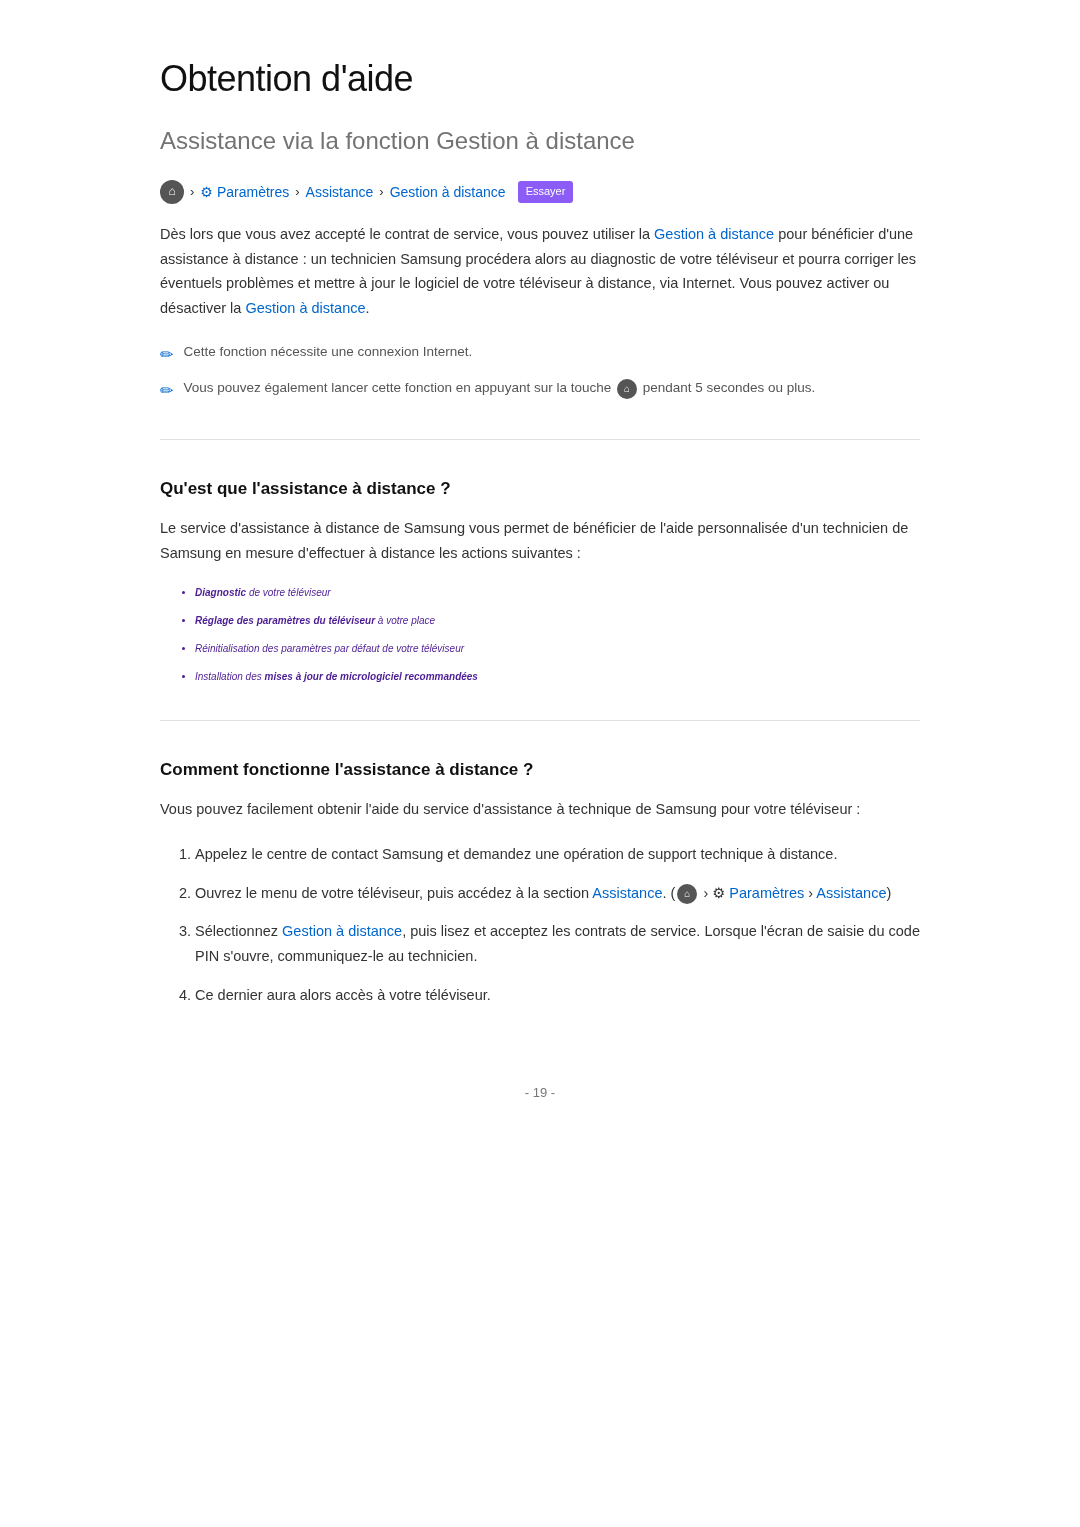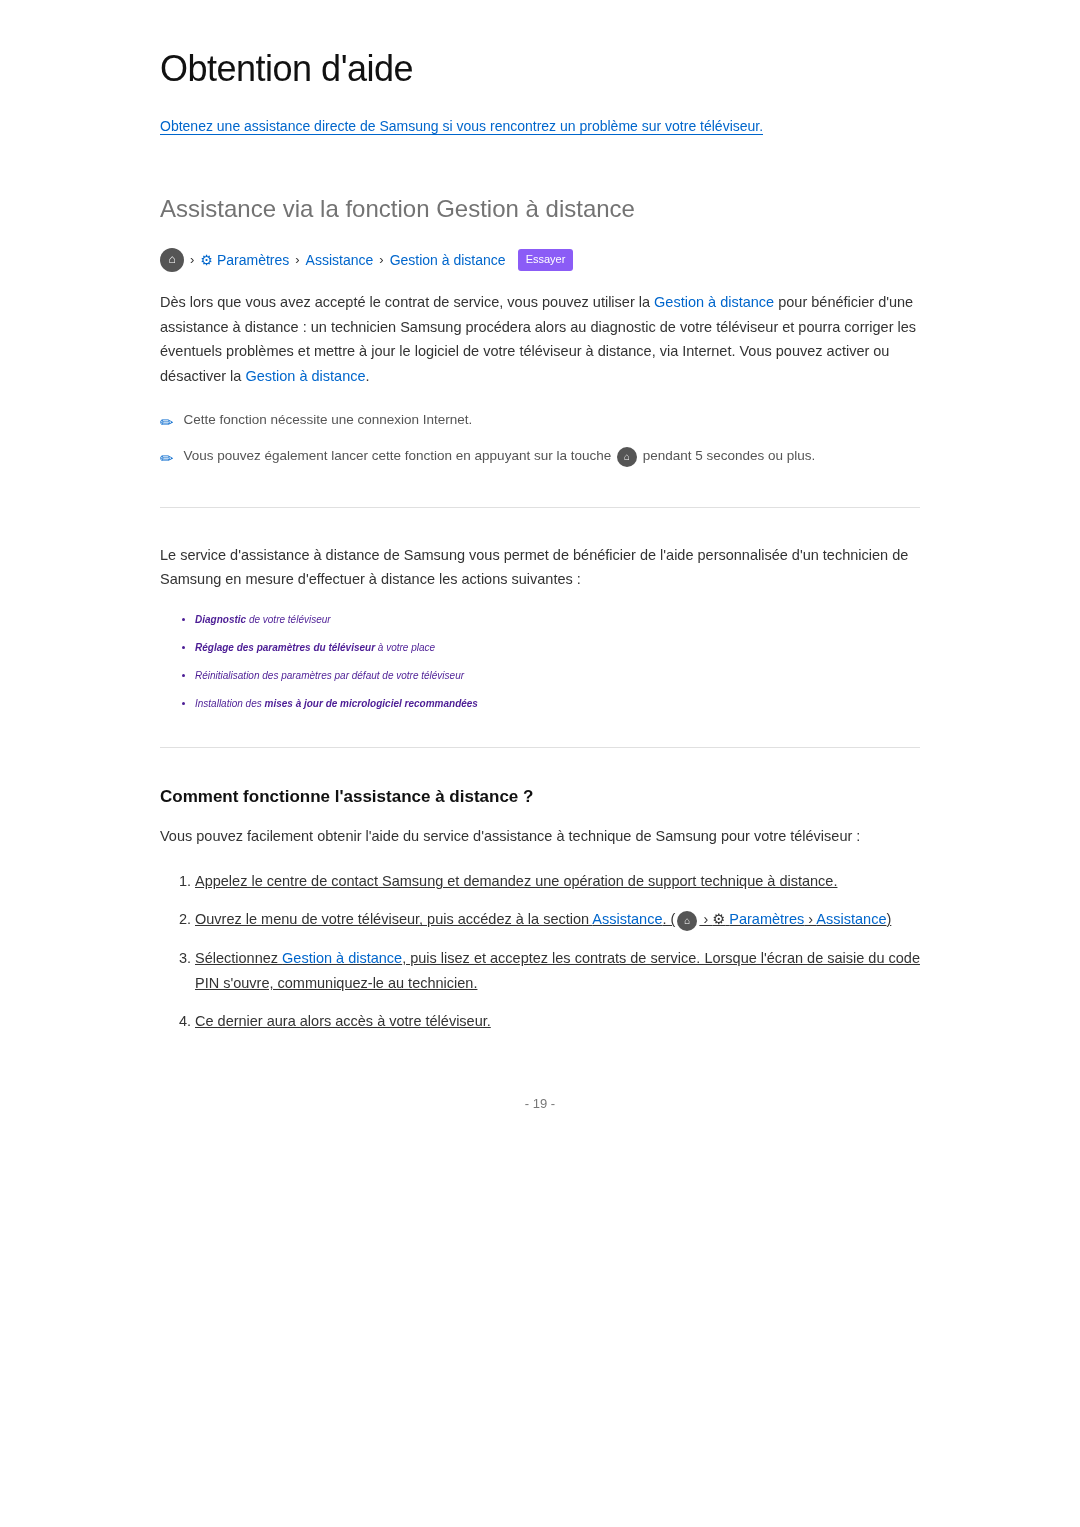--- a/index.html
+++ b/index.html
@@ -12,21 +12,21 @@
       font-family: 'Segoe UI', Arial, sans-serif;
       background: #ffffff;
       color: #333333;
       font-size: 15px;
       line-height: 1.6;
     }
 
     .page {
       max-width: 900px;
       margin: 0 auto;
-      padding: 40px 70px 80px 70px;
+      padding: 50px 70px 80px 70px;
     }
 
     .page-title {
       font-size: 36px;
       font-weight: 300;
       color: #111111;
       margin-bottom: 14px;
       letter-spacing: -0.5px;
     }
 
@@ -158,58 +158,54 @@
       color: #4c1d95;
       margin-bottom: 12px;
       line-height: 1.6;
       font-style: italic;
     }
 
     .ordered-list {
       list-style: decimal;
       padding-left: 35px;
       margin-bottom: 20px;
-      text-decoration: underline;
     }
 
     .ordered-list li {
       font-size: 14.5px;
       color: #333;
       margin-bottom: 14px;
       line-height: 1.7;
     }
 
     .notes-block {
       margin-top: 10px;
       margin-bottom: 20px;
     }
 
     .page-footer {
       text-align: center;
       font-size: 13px;
       color: #777;
-      margin-top: 60px;
+      margin-top: 76px;
     }
 
     hr.section-divider {
       border: none;
       border-top: 1px solid #e0e0e0;
       margin: 35px 0;
     }
   </style>
 </head>
 <body>
 
 <div class="page">
 
   <h1 class="page-title">Obtention d'aide</h1>
 
-  <div class="subtitle-wrapper">
-    <span class="page-subtitle">Obtenez une assistance directe de Samsung si vous rencontrez un problème sur votre téléviseur.</span>
-  </div>
 
   <h2 class="section-title">Assistance via la fonction Gestion à distance</h2>
 
   <div class="breadcrumb-bar">
     <span class="breadcrumb-home">⌂</span>
     <span class="breadcrumb-separator">›</span>
     <span class="breadcrumb-settings">
       <span class="breadcrumb-settings-icon">⚙</span>
       <a class="link-text">Paramètres</a>
     </span>
@@ -230,20 +226,21 @@
       <span>Cette fonction nécessite une connexion Internet.</span>
     </div>
     <div class="note-item">
       <span class="note-icon">✏</span>
       <span>Vous pouvez également lancer cette fonction en appuyant sur la touche <span class="inline-home-icon">⌂</span> pendant 5 secondes ou plus.</span>
     </div>
   </div>
 
   <hr class="section-divider">
 
+  <h3 class="subsection-title">Qu'est que l'assistance à distance ?</h3>
 
   <p class="body-text">Le service d'assistance à distance de Samsung vous permet de bénéficier de l'aide personnalisée d'un technicien de Samsung en mesure d'effectuer à distance les actions suivantes :</p>
 
   <ul class="bullet-list">
     <li><strong>Diagnostic</strong> de votre téléviseur</li>
     <li><strong>Réglage des paramètres du téléviseur</strong> à votre place</li>
     <li>Réinitialisation des paramètres par défaut de votre téléviseur</li>
     <li>Installation des <strong>mises à jour de micrologiciel recommandées</strong></li>
   </ul>
 

